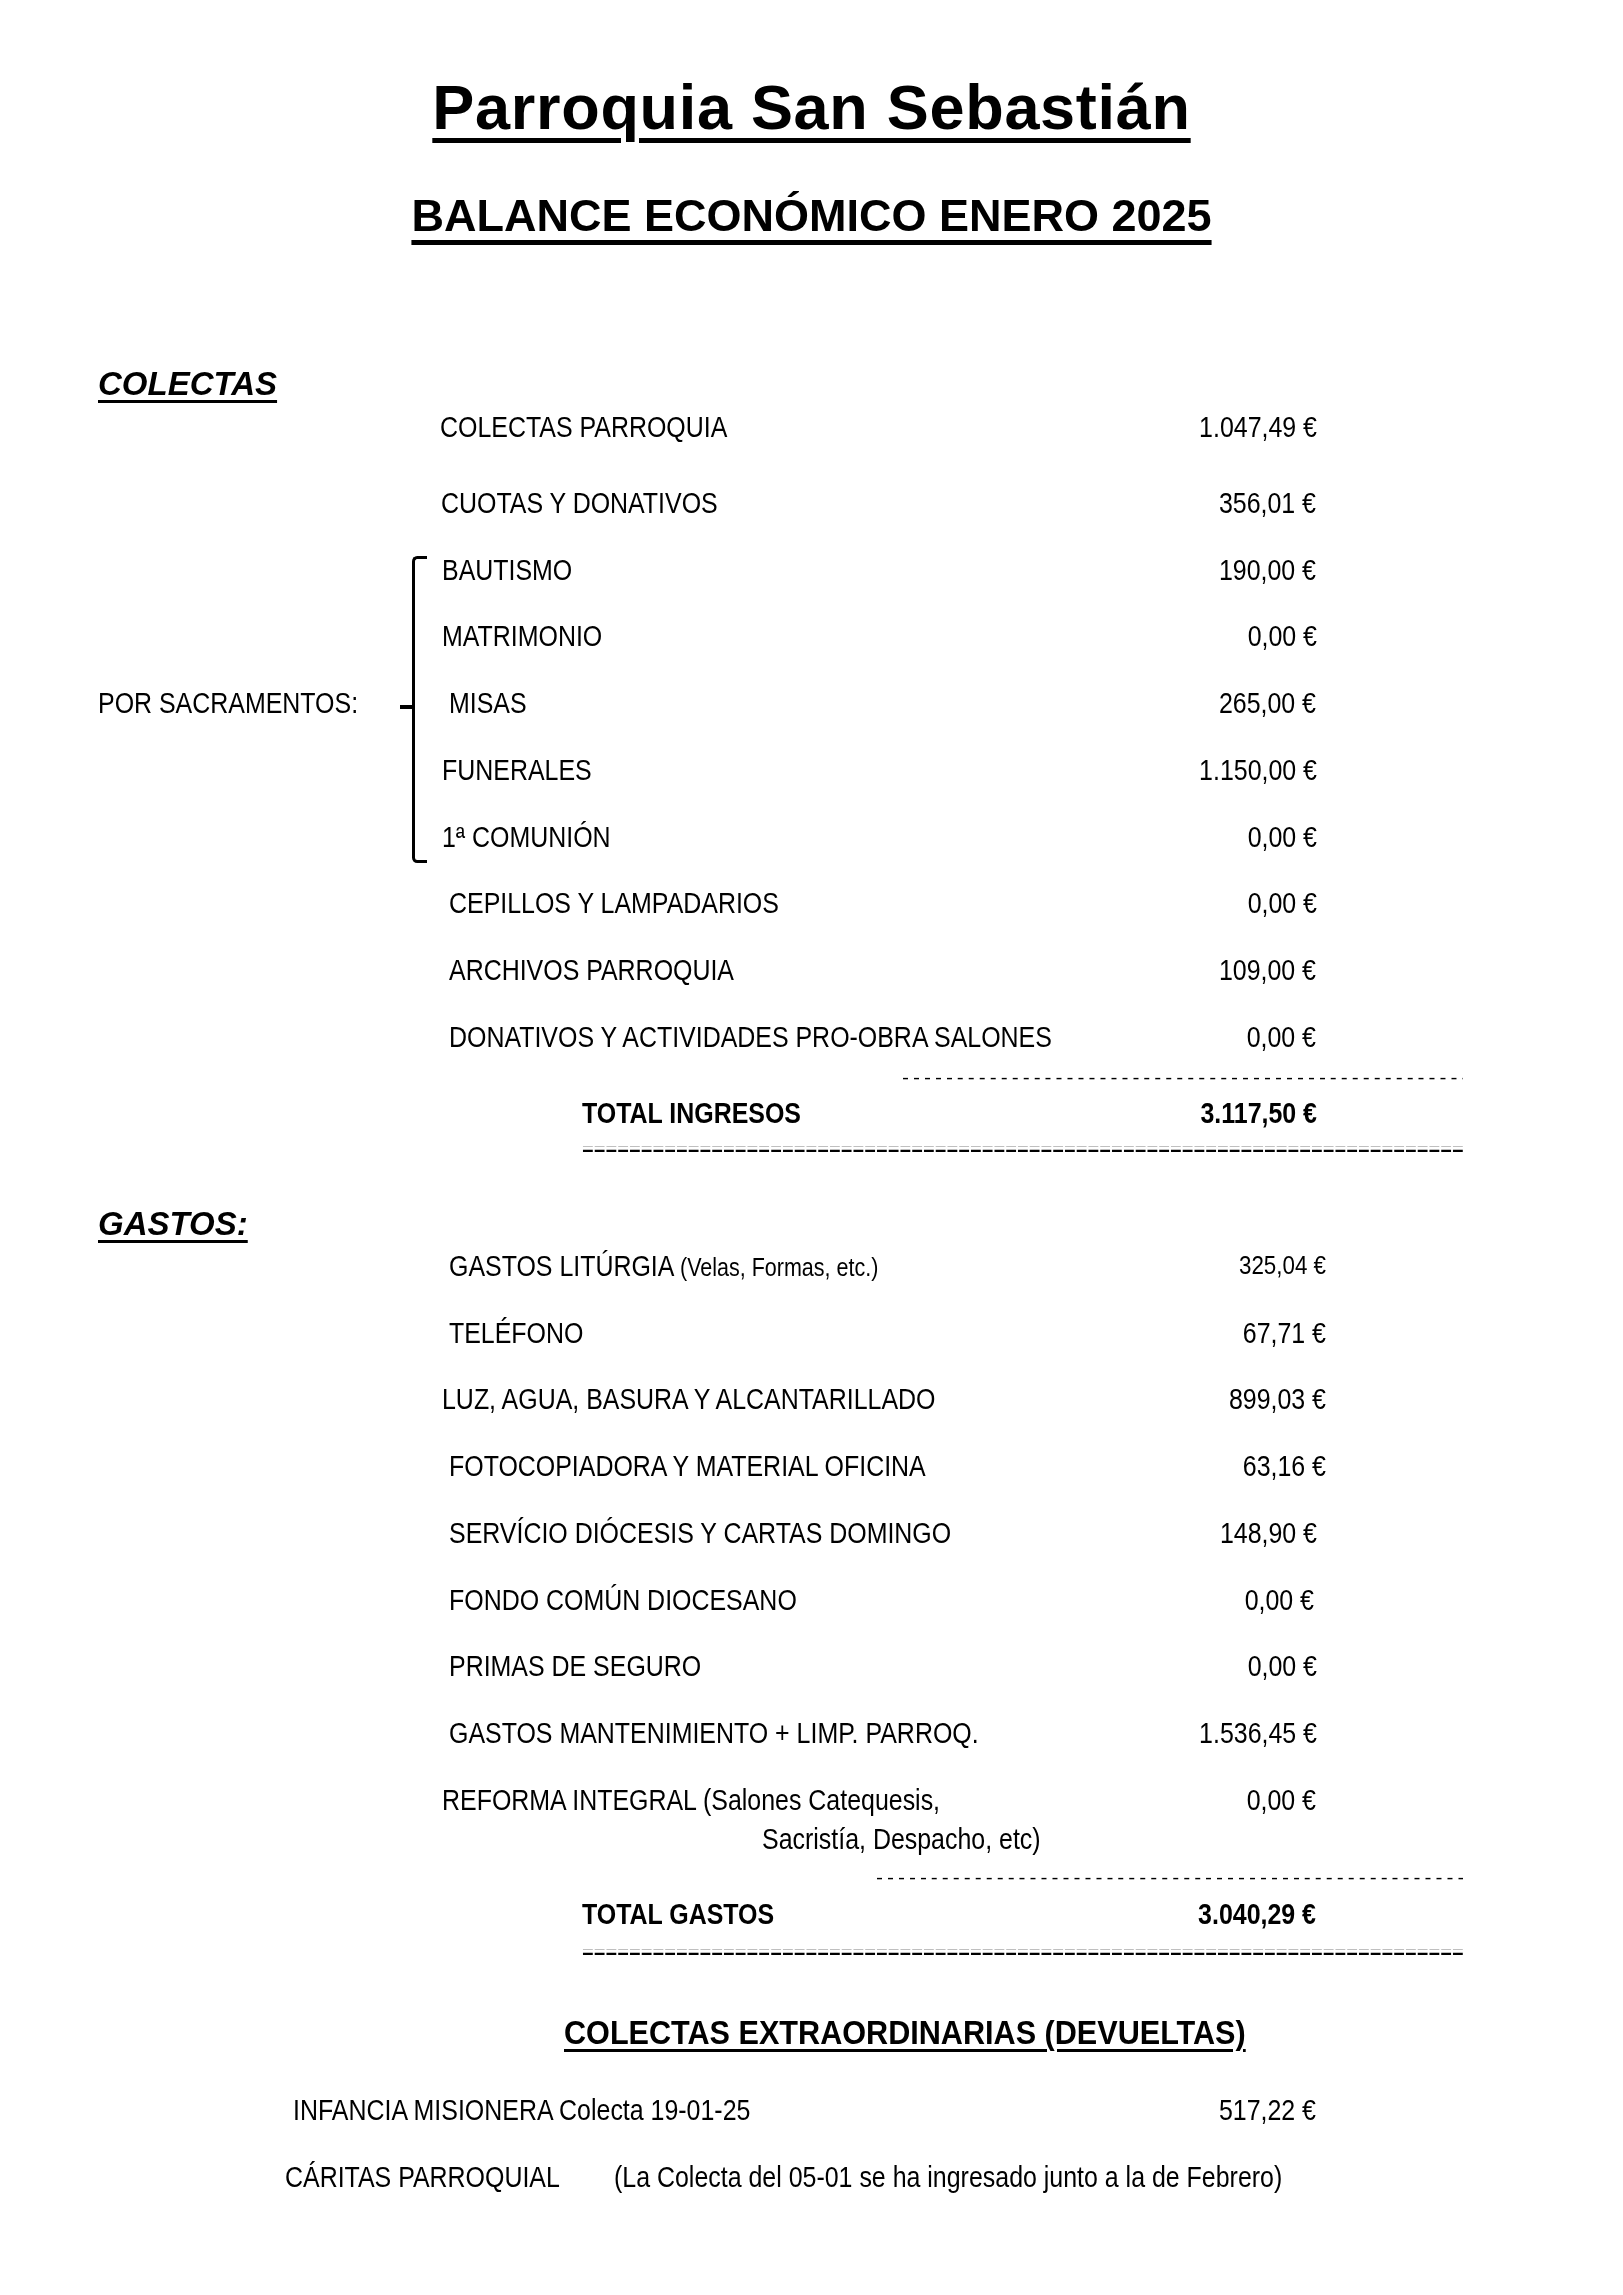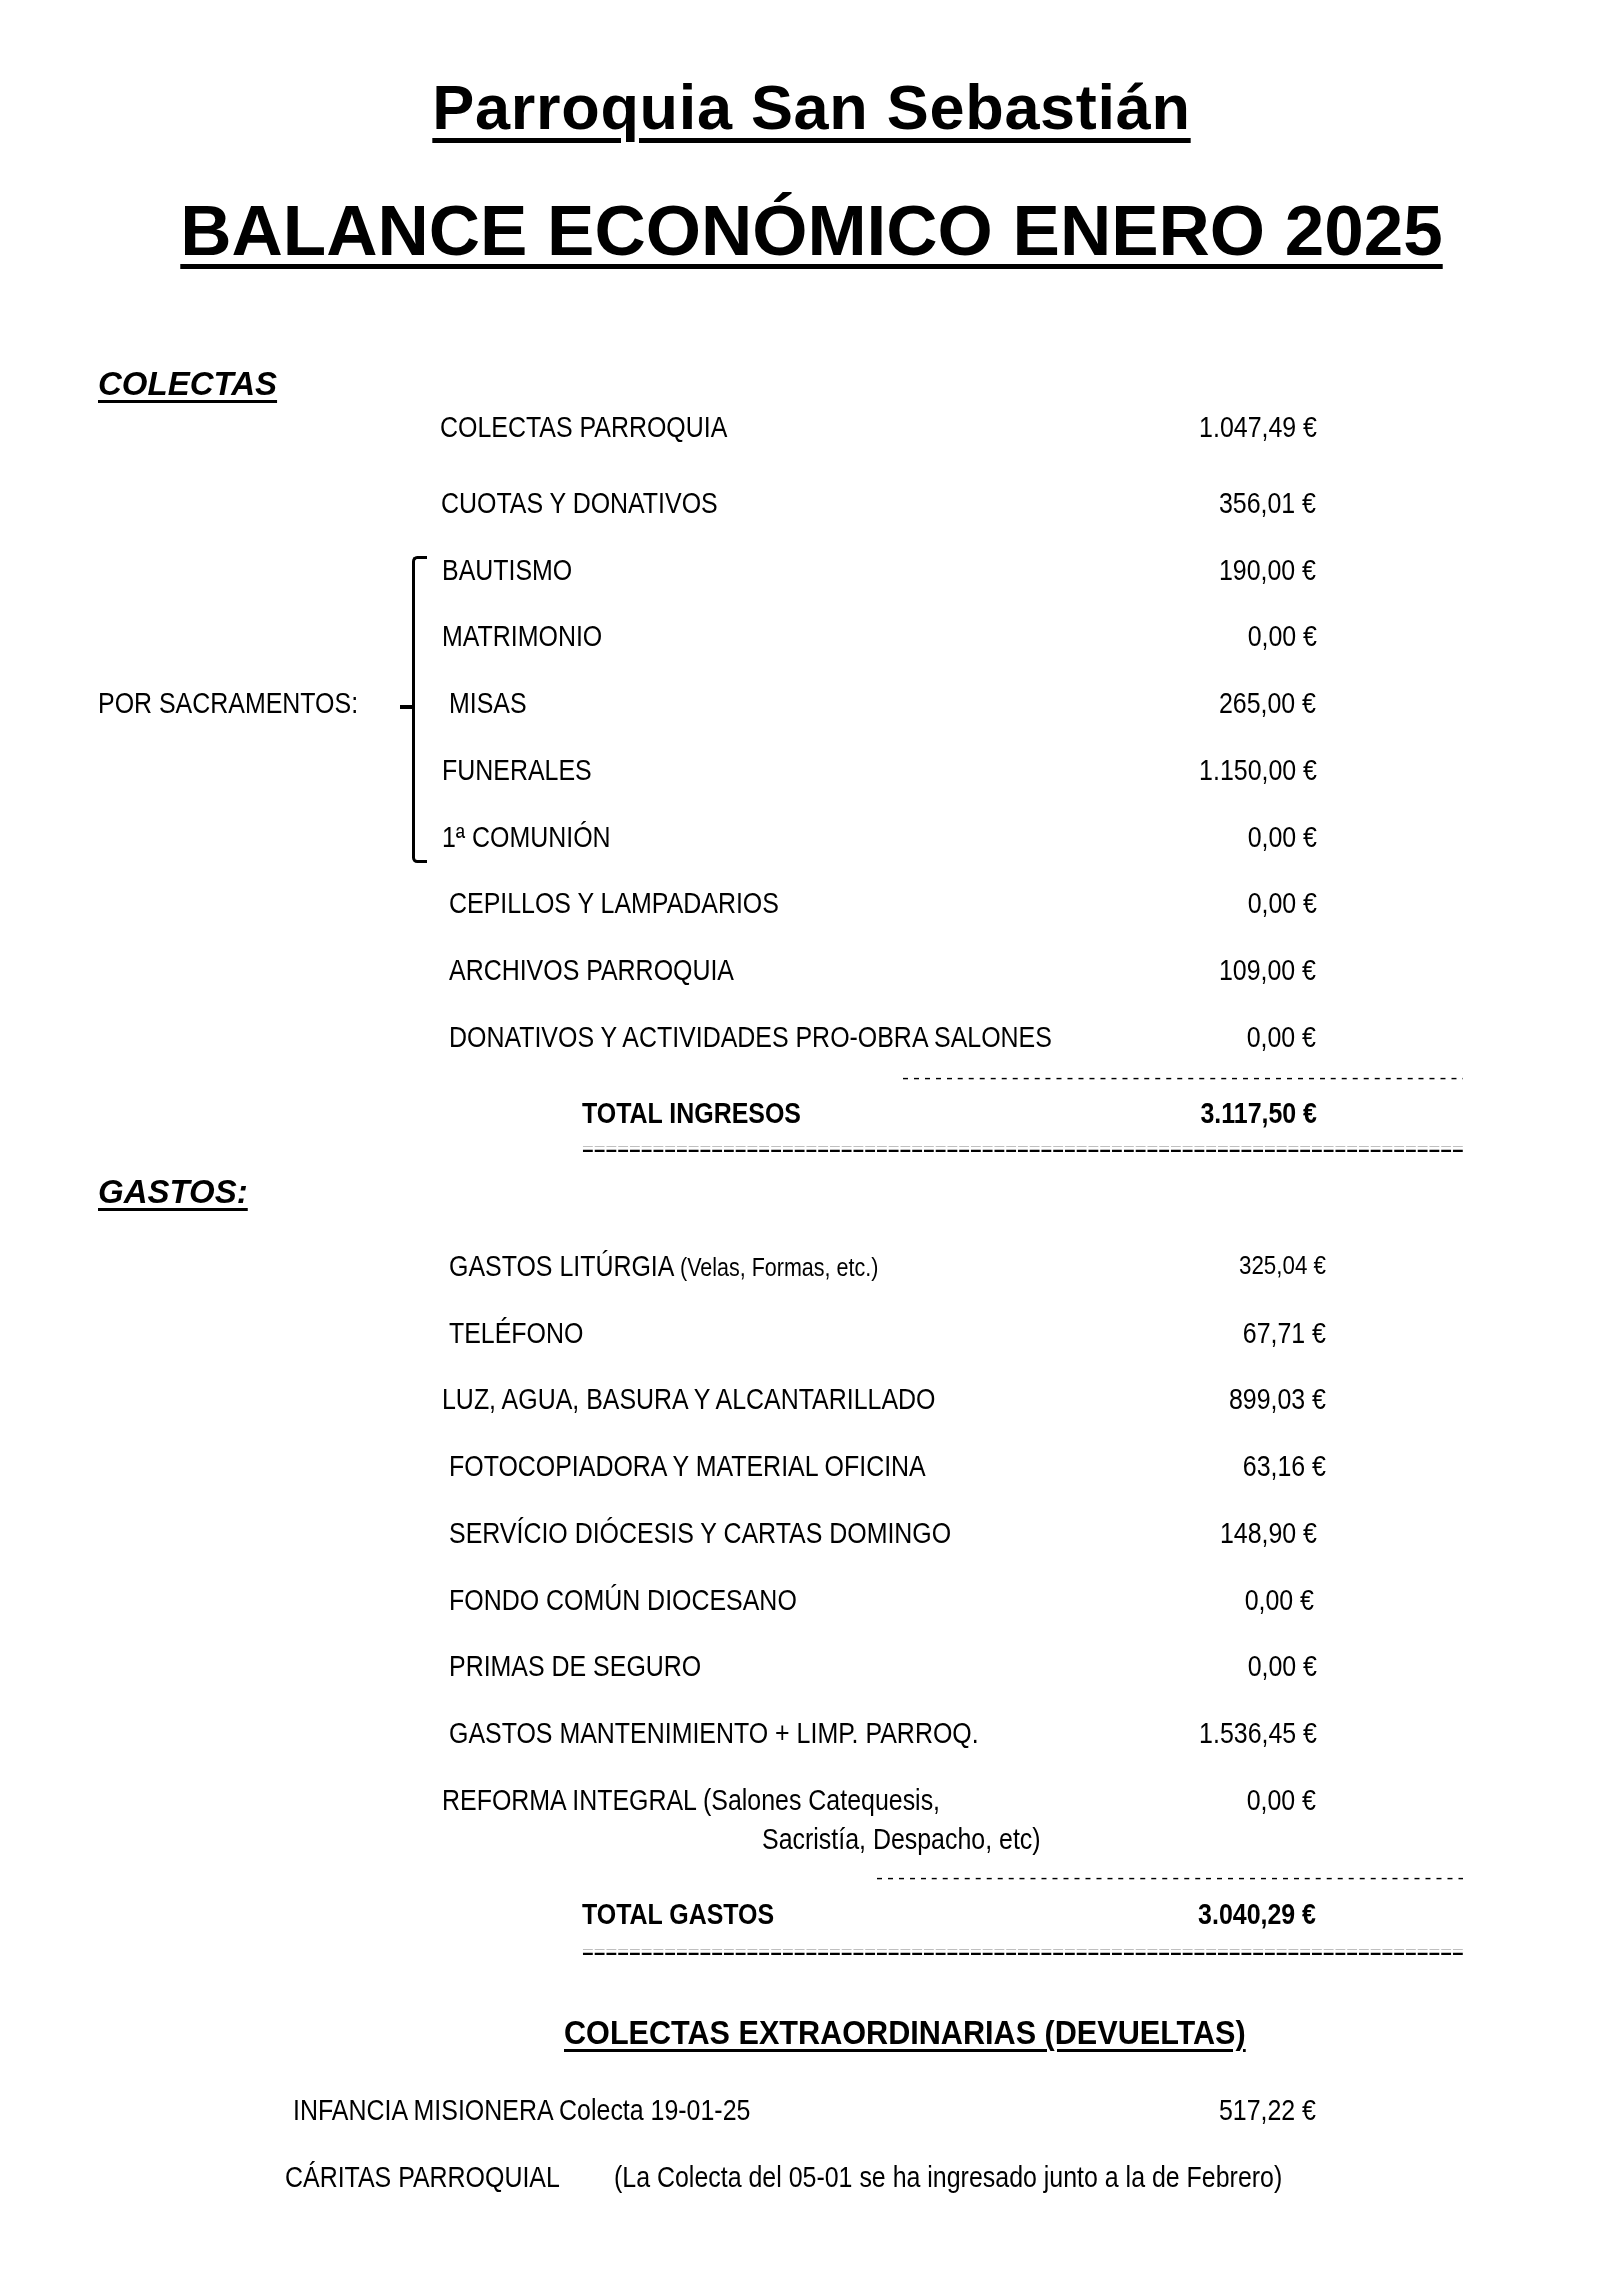--- a/index.html
+++ b/index.html
@@ -6,21 +6,21 @@
   body {
     width: 1623px; height: 2295px; position: relative; overflow: hidden;
     font-family: "Liberation Sans", sans-serif; color: #000000;
   }
   .abs { position: absolute; white-space: nowrap; }
   .title {
     left: 0; width: 1623px; text-align: center; font-weight: bold;
     text-decoration: underline; text-decoration-thickness: 5.2px; text-underline-offset: 9.2px;
   }
   #t1 { top: 71px; font-size: 63px; letter-spacing: 0.7px; }
-  #t2 { top: 190px; font-size: 71px; }
+  #t2 { top: 190px; font-size: 45px; }
   .section {
     font-weight: bold; font-style: italic; font-size: 33px;
     text-decoration: underline; text-decoration-thickness: 3.3px; text-underline-offset: 5.2px;
     left: 98px;
   }
   .lbl { font-size: 29px; transform: scaleX(0.86); transform-origin: left center; }
   .lbl small { font-size: 25px; }
   .amt { font-size: 29px; text-align: right; width: 236px; transform: scaleX(0.86); transform-origin: right center; }
   .bold { font-weight: bold; }
   .rule { font-size: 18.3px; letter-spacing: 0px; font-family: "Liberation Mono", monospace; overflow: hidden; }
@@ -93,21 +93,21 @@
   </div>
 </div>
 
 <div class="abs rule" style="left:900px; top:1069px; width:563px;">--------------------------------------------------------------------------------</div>
 <div>
   <div class="abs lbl bold" style="left:582px; top:1097px;">TOTAL INGRESOS</div>
   <div class="abs amt bold" style="left:1081px; top:1097px;">3.117,50 €</div>
 </div>
 <div class="abs dbl" style="left:582px; top:1146px; width:883px;">===========================================================================</div>
 
-<div class="abs section" style="top:1173px;">GASTOS:</div>
+<div class="abs section" style="top:1205px;">GASTOS:</div>
 
 <div>
   <div>
     <div class="abs lbl" style="left:449px; top:1250px;"><span>GASTOS LITÚRGIA</span> <small>(Velas, Formas, etc.)</small></div>
     <div class="abs amt" style="left:1090px; top:1250px; font-size:26px;">325,04 €</div>
   </div>
   <div>
     <div class="abs lbl" style="left:449px; top:1317px;">TELÉFONO</div>
     <div class="abs amt" style="left:1090px; top:1317px;">67,71 €</div>
   </div>

